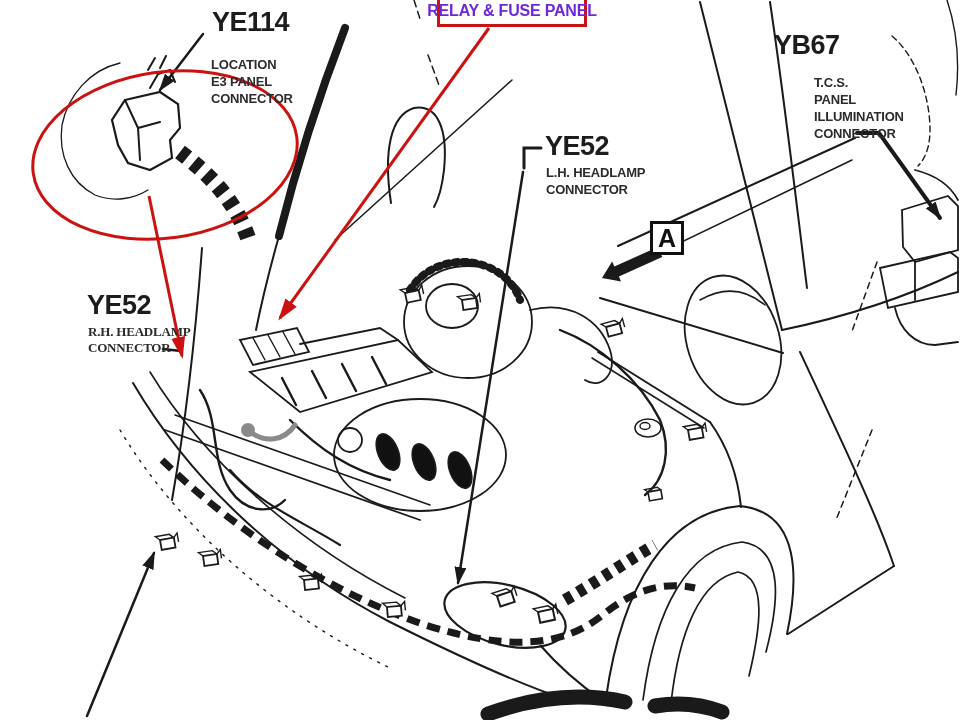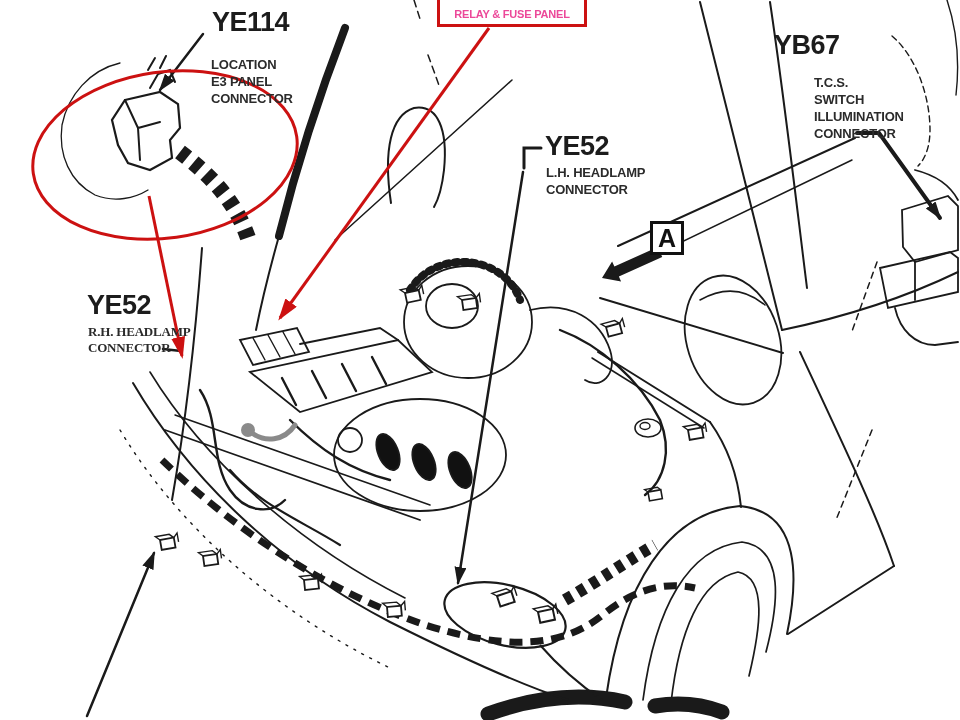--- a/index.html
+++ b/index.html
@@ -4,21 +4,21 @@
 <style>
   html,body{margin:0;padding:0;background:#fff;}
   #stage{position:relative;width:960px;height:720px;background:#ffffff;overflow:hidden;
          font-family:"Liberation Sans",sans-serif;}
   #lineart{position:absolute;left:0;top:0;}
   .code{position:absolute;font-weight:bold;font-size:27px;line-height:1;color:#1c1c1c;letter-spacing:-0.5px;}
   .desc{position:absolute;font-weight:bold;font-size:13px;line-height:17px;color:#2b2b2b;letter-spacing:-0.2px;}
   .redbox{position:absolute;left:437px;top:-9px;width:150px;height:36px;border:3px solid #cc1111;
           background:#fff;display:flex;align-items:flex-end;justify-content:center;
           padding-bottom:4px;box-sizing:border-box;}
-  .redbox span{font-weight:bold;font-size:11px;color:#ec4899;letter-spacing:-0.2px;white-space:nowrap;text-align:center;}
+  .redbox span{font-weight:bold;font-size:16px;color:#6d28d9;letter-spacing:-0.2px;white-space:nowrap;text-align:center;}
   .abox{position:absolute;left:650px;top:221px;width:34px;height:34px;border:3px solid #111;
         background:#fff;display:flex;align-items:center;justify-content:center;box-sizing:border-box;}
   .abox span{font-weight:bold;font-size:25px;color:#111;}
 </style>
 </head>
 <body>
 
 <div id="stage">
 
   <svg id="lineart" width="960" height="720" viewBox="0 0 960 720">
@@ -213,21 +213,21 @@
     <div>CONNECTOR</div>
   </div>
 
   <div class="redbox">
     <span>RELAY &amp; FUSE PANEL</span>
   </div>
 
   <div class="code" style="left:774px;top:32px;">YB67</div>
   <div class="desc" style="left:776px;top:74px;margin-left:38px;">
     <div>T.C.S.</div>
-    <div>SWITCH</div>
+    <div>PANEL</div>
     <div>ILLUMINATION</div>
     <div>CONNECTOR</div>
   </div>
 
   <div class="code" style="left:545px;top:133px;">YE52</div>
   <div class="desc" style="left:546px;top:164px;">
     <div>L.H. HEADLAMP</div>
     <div>CONNECTOR</div>
   </div>
 

